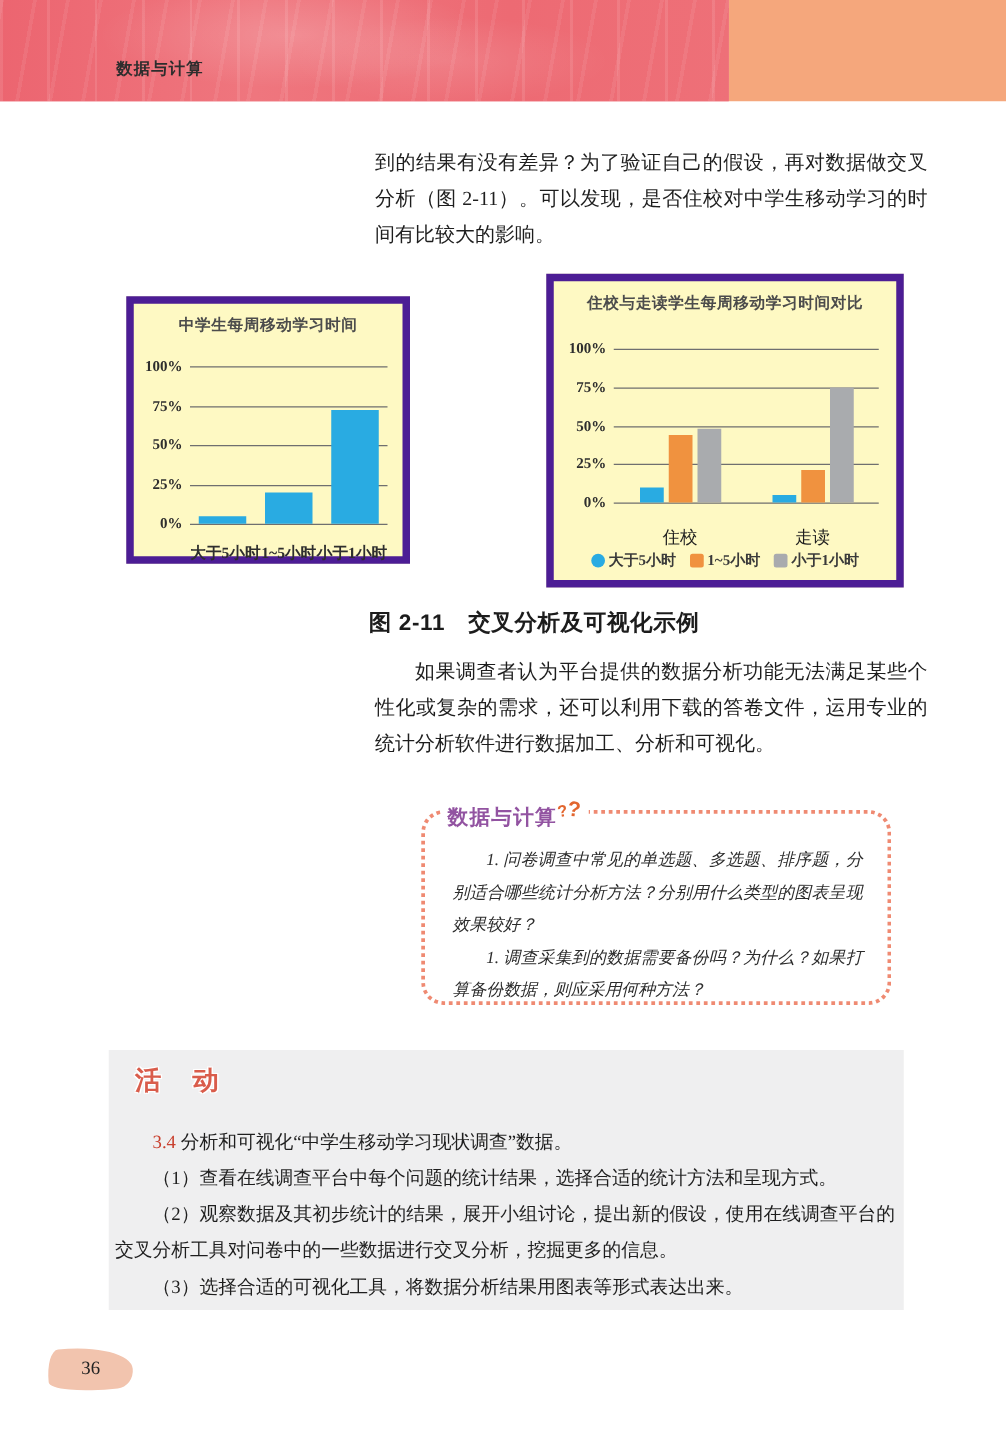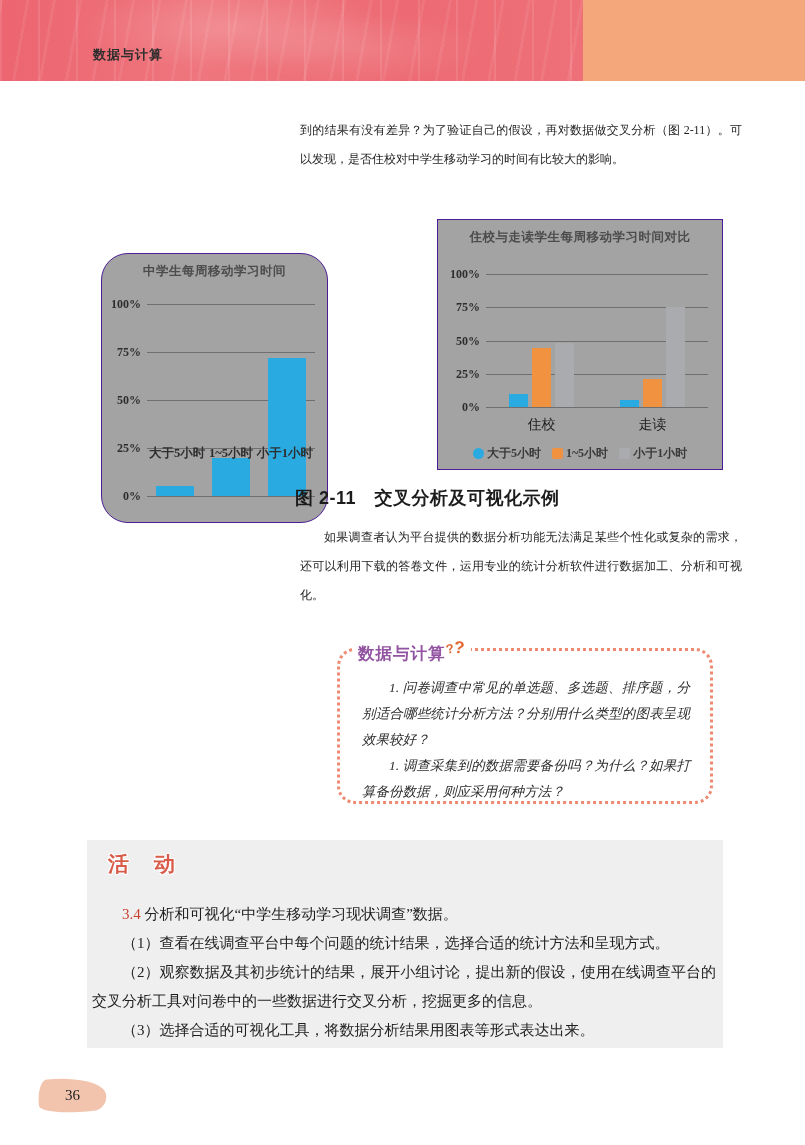--- a/index.html
+++ b/index.html
@@ -22,27 +22,27 @@
       radial-gradient(ellipse 180px 50px at 62% 60%, rgba(255,255,255,0.12), rgba(255,255,255,0) 70%);
   }
   .banner-orange { width:222px; height:81px; background:#f5a77c; }
   .banner-title {
     position:absolute; left:93px; top:46px; z-index:2;
     font-family:"Liberation Sans","DejaVu Sans",sans-serif;
     font-weight:bold; font-size:13px; color:#2d2d2d; letter-spacing:1px;
   }
 
   
-  .para { position:absolute; font-size:12px; line-height:29px; text-align:justify; color:#1e1e1e; }
+  .para { position:absolute; font-size:16px; line-height:29px; text-align:justify; color:#1e1e1e; }
   .para-intro { left:300px; top:116px; width:442px; }
   .para-2 { left:300px; top:523px; width:442px; text-indent:2em; }
 
   
-  .chart { position:absolute; border:1px solid #4c1d95; background:#a3a3a3; }
-  .chart-c1 { left:101px; top:253px; width:227px; height:270px;border-radius:27px; }
+  .chart { position:absolute; border:6px solid #4c1d95; background:#fef9c3; }
+  .chart-c1 { left:101px; top:237px; width:227px; height:214px; }
   .chart-c2 { left:437px; top:219px; width:286px; height:251px; }
   .chart-title {
     text-align:center; font-weight:bold; color:#4c4c4c;
     font-size:12.5px; margin-top:9px; letter-spacing:0.5px;
   }
   .plot { position:absolute; }
   .chart-c1 .plot { left:45px; right:12px; top:50px; bottom:26px; }
   .chart-c2 .plot { left:48px; right:14px; top:54px; bottom:62px; }
   .gridline { position:absolute; left:0; right:0; height:1px; background:#6f6f6f; }
   .ytick {

